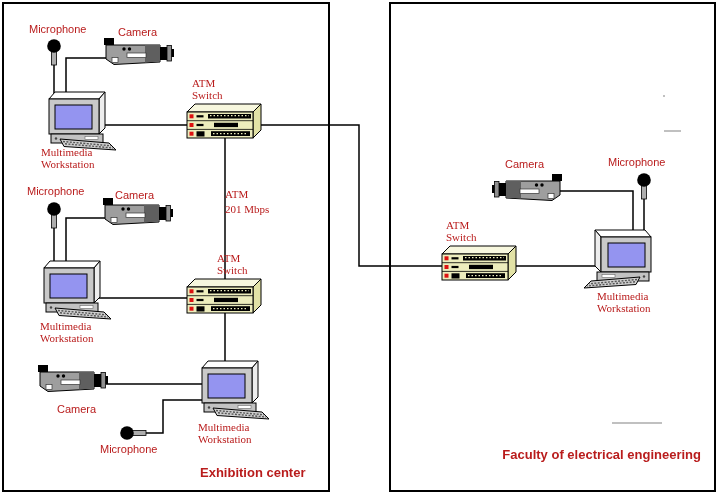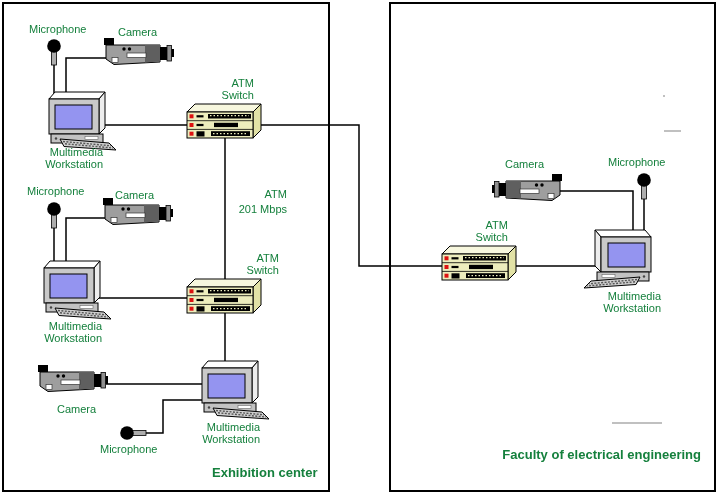--- a/index.html
+++ b/index.html
@@ -1,22 +1,22 @@
 <!DOCTYPE html>
 <html style="--border-color: #000000; --line-color: #000000; --switch-body: #EDEDBD; --switch-top: #F7F7DE; --switch-led: #DD1111; --screen-blue: #9494F0; --device-gray: #9E9E9E;"><head>
 <meta charset="utf-8">
 <style>
   html,body{margin:0;padding:0;background:#fff;}
   .canvas{
     position:relative;width:718px;height:498px;background:#fff;
-    font-family:"Liberation Sans",sans-serif;overflow:hidden;color:#15803d;
+    font-family:"Liberation Sans",sans-serif;overflow:hidden;color:#b91c1c;
   }
   .canvas svg{position:absolute;left:0;top:0;}
   .lbl{position:absolute;font-size:11px;line-height:12px;white-space:nowrap;}
-  .lbl.center{text-align:right;}
+  .lbl.center{text-align:left;font-family:Liberation Serif, serif;}
   .title{position:absolute;font-size:13px;font-weight:bold;white-space:nowrap;line-height:14px;}
   .title.right{text-align:right;}
   
   .panel{fill:none;stroke:var(--border-color,#000);stroke-width:2;}
   .conn{stroke:var(--line-color,#000);stroke-width:1.5;fill:none;}
   .sw-top{fill:var(--switch-top,#f7f7de);stroke:#000;stroke-width:1;}
   .sw-side{fill:#e2e2a6;stroke:#000;stroke-width:1;}
   .sw-front{fill:var(--switch-body,#ededbd);stroke:#000;stroke-width:1;}
   .sw-sep{stroke:#000;stroke-width:0.8;}
   .led{fill:var(--switch-led,#dd1111);}
@@ -167,21 +167,21 @@
     <div>Multimedia</div>
     <div>Workstation</div>
   </div>
 
   <div class="lbl" style="left:57px;top:403px">Camera</div>
   <div class="lbl" style="left:100px;top:443px">Microphone</div>
   <div class="lbl center" style="left:198px;top:421px;width:62px">
     <div>Multimedia</div>
     <div>Workstation</div>
   </div>
-  <div class="title" style="left:212px;top:466px">Exhibition center</div>
+  <div class="title" style="left:200px;top:466px">Exhibition center</div>
 
   <div class="lbl" style="left:505px;top:158px">Camera</div>
   <div class="lbl" style="left:608px;top:156px">Microphone</div>
   <div class="lbl center" style="left:446px;top:219px;width:62px">
     <div>ATM</div>
     <div>Switch</div>
   </div>
   <div class="lbl center" style="left:597px;top:290px;width:64px">
     <div>Multimedia</div>
     <div>Workstation</div>

